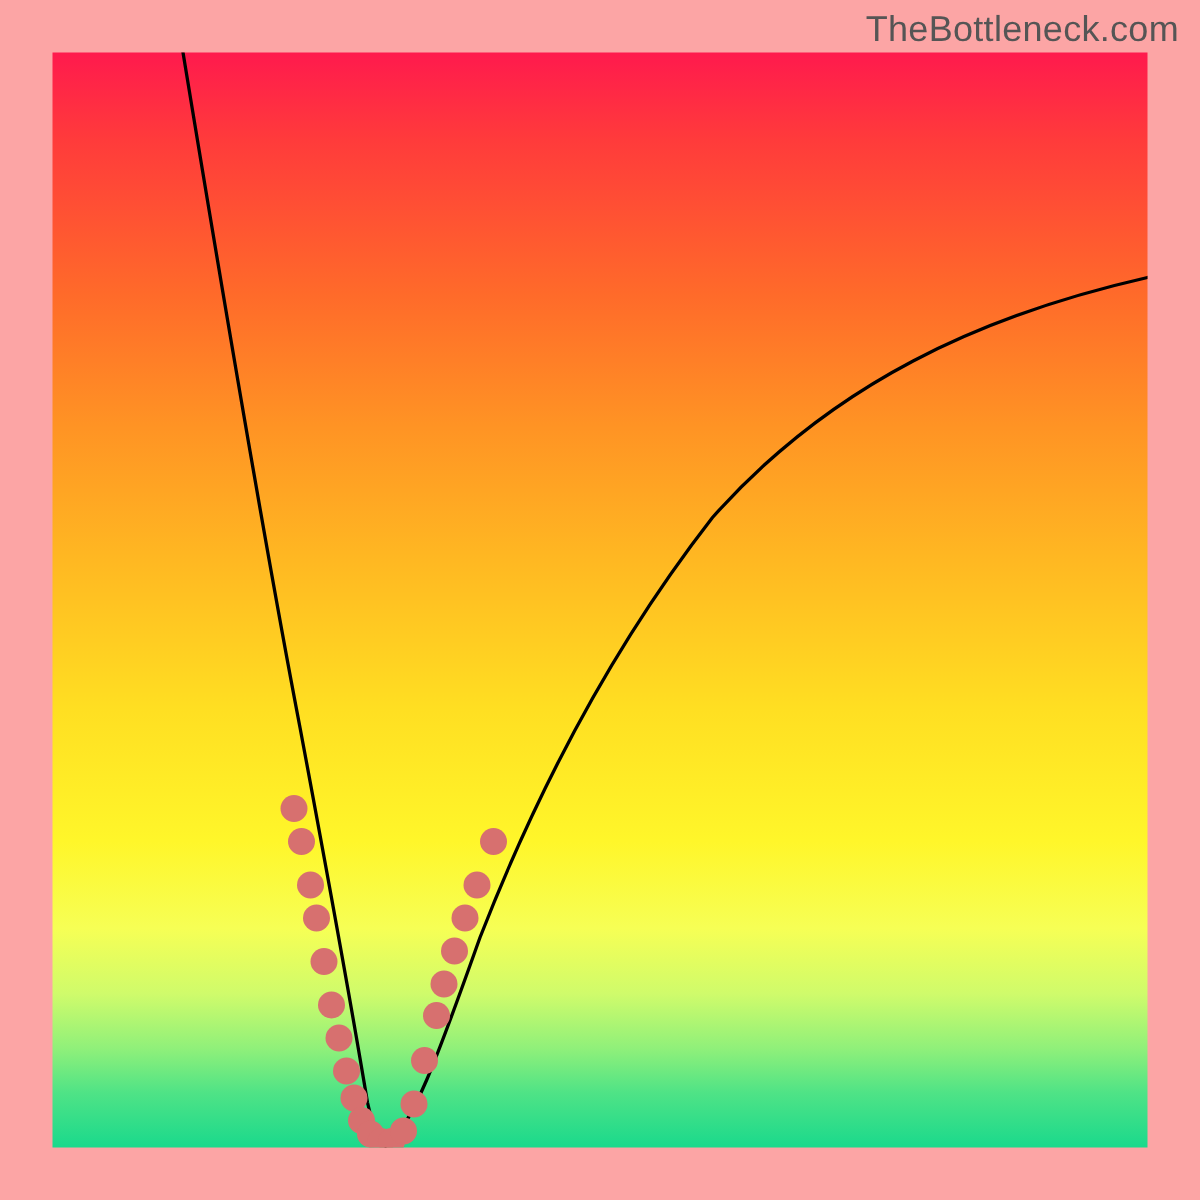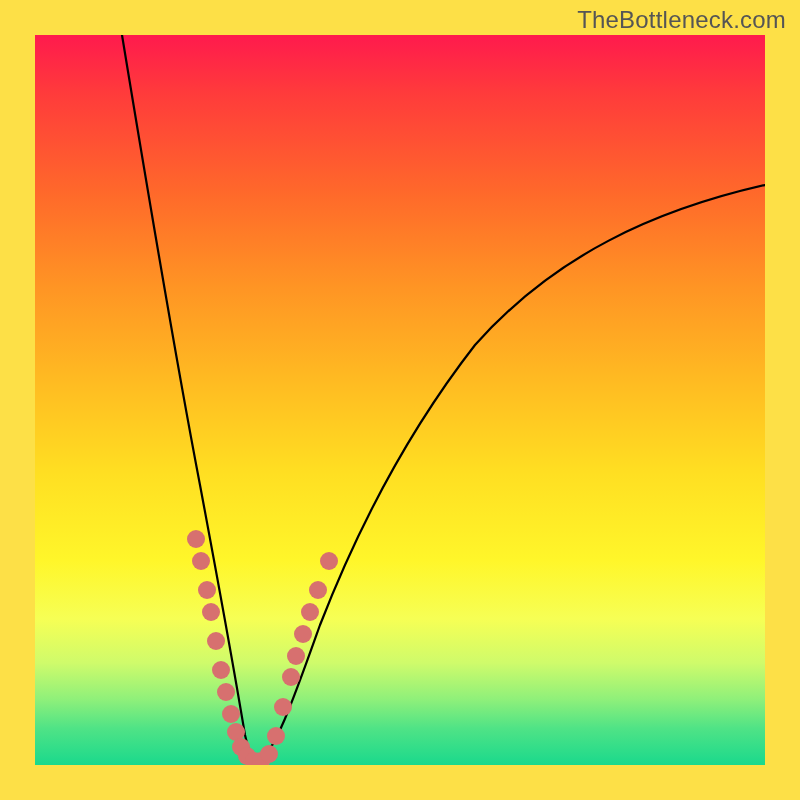--- a/index.html
+++ b/index.html
@@ -8,21 +8,21 @@
     width: 800px;
     height: 800px;
     overflow: hidden;
     background: #000;
     font-family: Arial, Helvetica, sans-serif;
   }
   .stage {
     position: relative;
     width: 800px;
     height: 800px;
-    background: #fde047;
+    background: #fca5a5;
   }
   .plot {
     position: absolute;
     left: 35px;
     top: 35px;
     width: 730px;
     height: 730px;
     background: linear-gradient(
       to bottom,
       #ff1a4d 0%,

